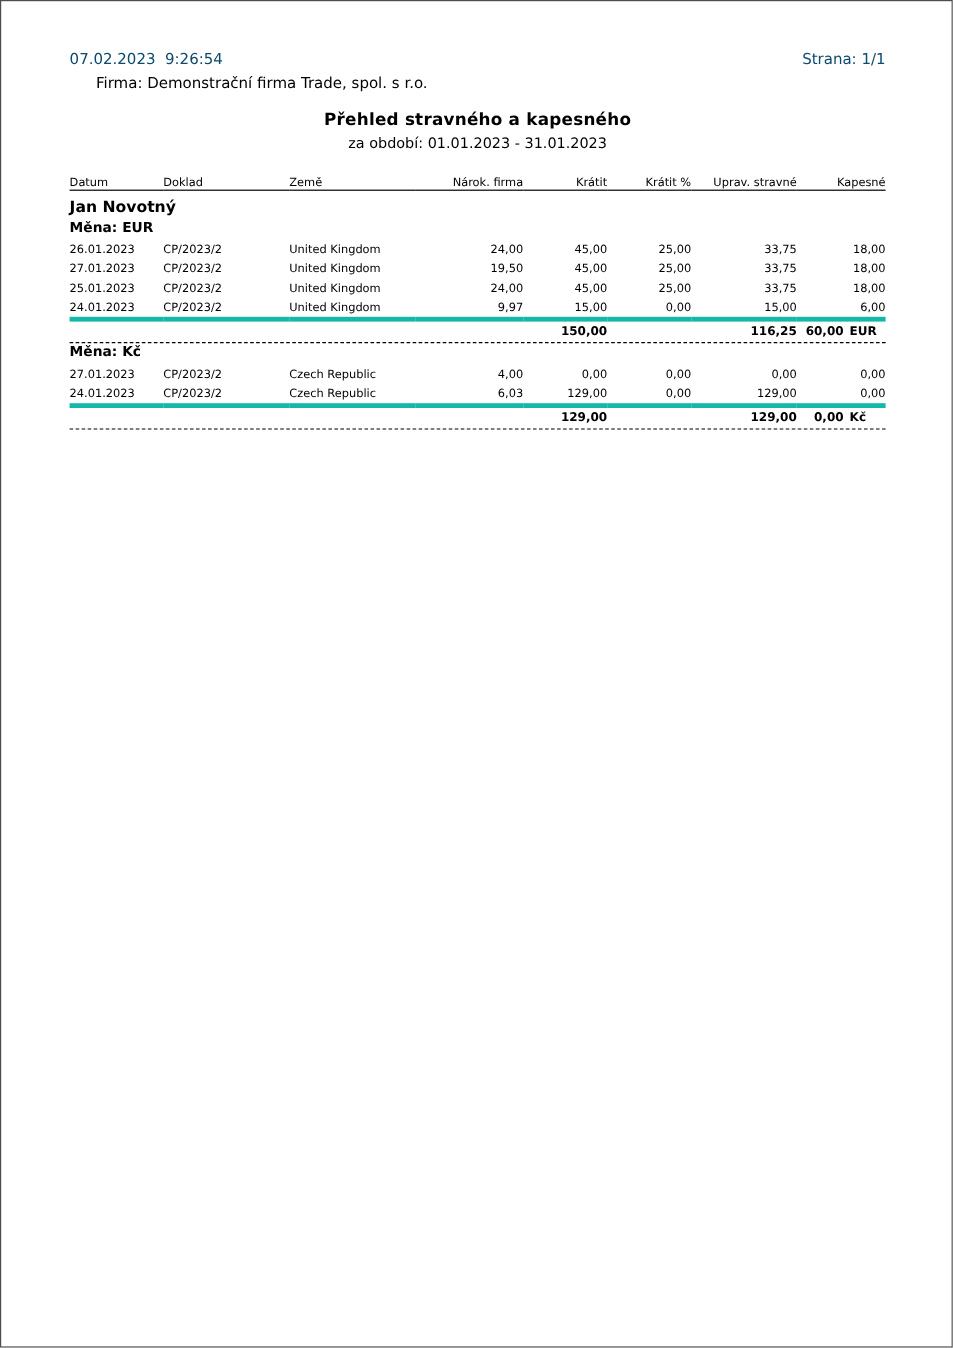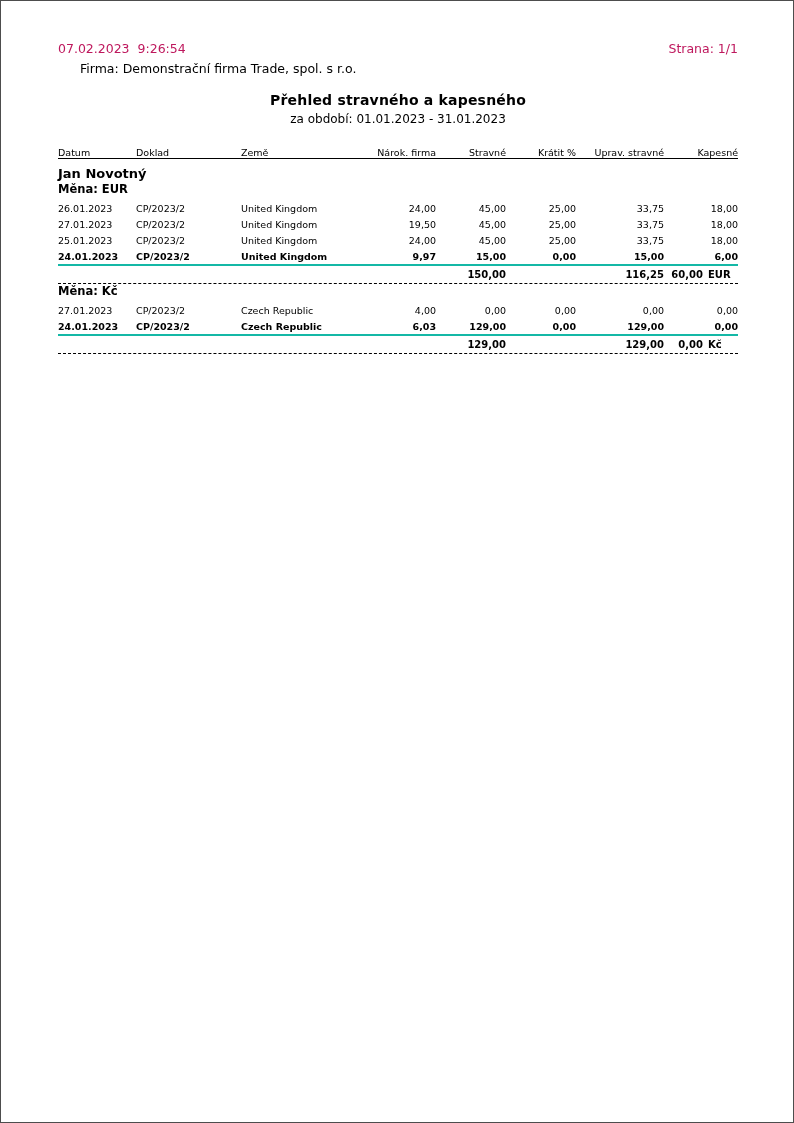--- a/index.html
+++ b/index.html
@@ -23,21 +23,21 @@
     position: absolute;
     left: 57px;
     top: 40px;
     width: 680px;
   }
   .meta-row {
     display: flex;
     justify-content: space-between;
     align-items: baseline;
     font-size: 12.5px;
-    color: #be185d;
+    color: #0c4a6e;
   }
   .meta-left {
     white-space: pre;
   }
   .meta-right {
     font-size: 12.5px;
     text-align: center;
   }
   .firm {
     margin-top: 5px;
@@ -95,22 +95,21 @@
     font-size: 11.5px;
     font-weight: bold;
     padding-bottom: 4px;
   }
   tr.data td {
     font-size: 9.5px;
     padding: 2.5px 0 2.5px 0;
     white-space: nowrap;
   }
   tr.data.lastrow td {
-    border-bottom: 2px solid #14b8a6;
-    font-weight: bold;
+    border-bottom: 4px solid #14b8a6;
   }
   tr.total td {
     font-size: 10px;
     font-weight: bold;
     padding-top: 3px;
     padding-bottom: 3px;
     white-space: nowrap;
   }
   tr.sep td {
     padding: 0;
@@ -158,21 +157,21 @@
         <col class="c-kratit">
         <col class="c-uprav">
         <col class="c-kapes">
       </colgroup>
       <thead>
         <tr class="colhead">
           <th class="l">Datum</th>
           <th class="l">Doklad</th>
           <th class="l">Země</th>
           <th class="r">Nárok. firma</th>
-          <th class="r">Stravné</th>
+          <th class="r">Krátit</th>
           <th class="r">Krátit %</th>
           <th class="r">Uprav. stravné</th>
           <th class="r">Kapesné</th>
         </tr>
       </thead>
       <tbody>
         <tr class="person">
           <td colspan="8">Jan Novotný</td>
         </tr>
 

